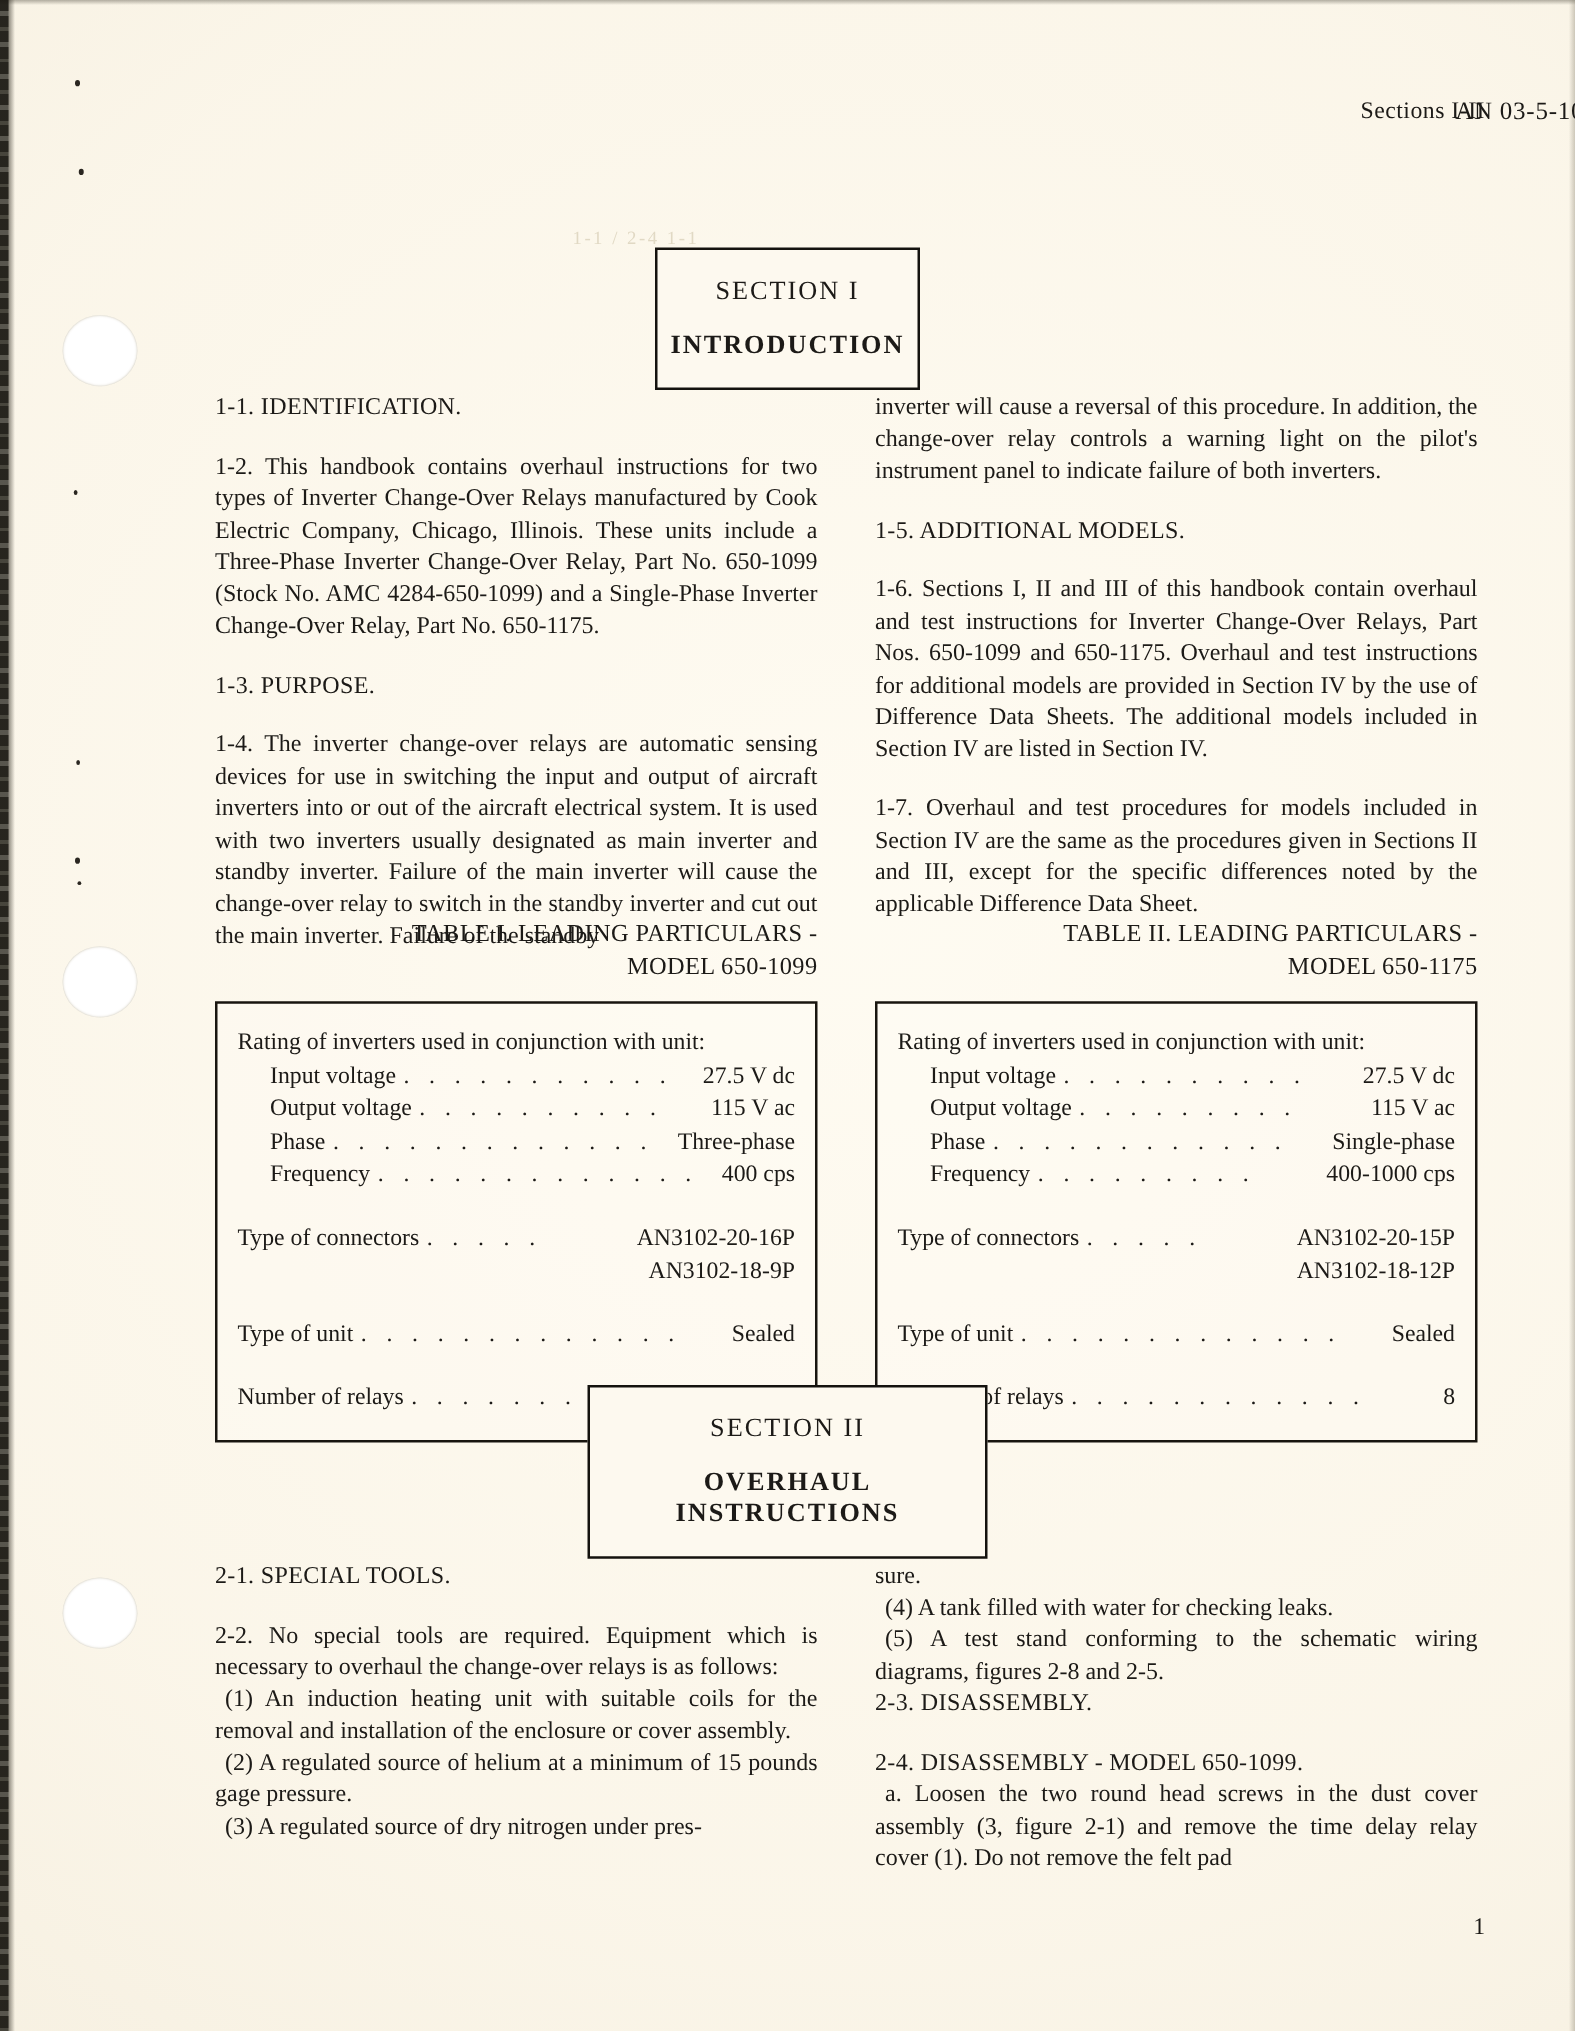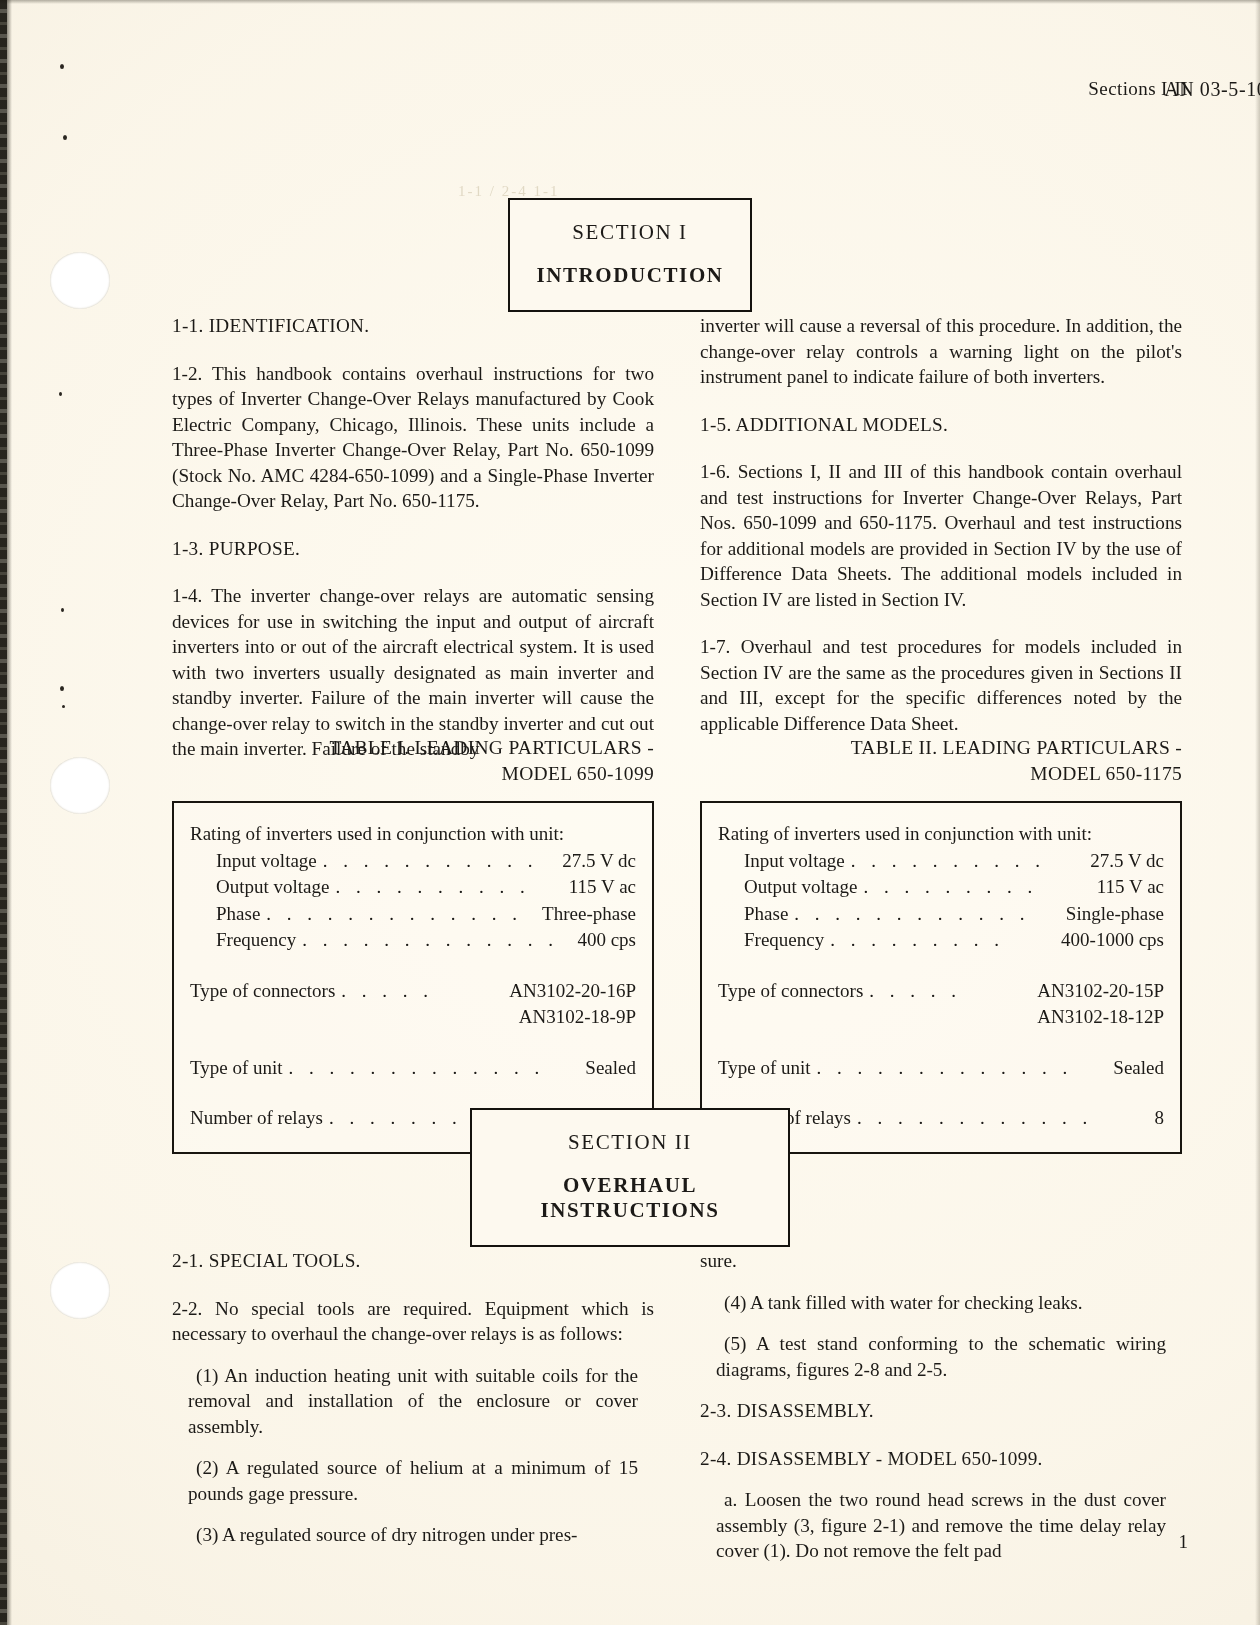--- a/index.html
+++ b/index.html
@@ -150,21 +150,21 @@
 
   .para {
     margin: 0 0 22px 0;
     text-align: justify;
     text-justify: inter-word;
   }
   .para.head { text-align: left; letter-spacing: 0.3px; }
   .para.flush { text-align: left; }
   .para.tight { margin-bottom: 0; }
   .para.sub {
-    margin: 16px;
+    margin: 0;
     text-indent: 8px;
   }
 
   
   .table-block {
     position: absolute;
     width: 482px;
   }
   .table-block.left  { left: 172px; }
   .table-block.right { left: 700px; }
@@ -237,21 +237,21 @@
   <div class="speck" style="left:62px;top:705px;width:3px;height:3px;"></div>
 
   <div class="ghost" style="left:458px;top:183px;">1-1 / 2-4 1-1</div>
 
   <div class="running-head">
     <div class="rh-center">AN 03-5-109</div>
     <div class="rh-right">Sections I-II</div>
   </div>
 
   <div class="section-box-wrap" style="top:198px;">
-    <div class="section-box" style="width:244px;">
+    <div class="section-box" style="width:212px;">
       <div class="sb-line1">SECTION I</div>
       <div class="sb-line2">INTRODUCTION</div>
     </div>
   </div>
 
   <div class="col left" style="top:313px;">
     <p class="para head">1-1. IDENTIFICATION.</p>
     <p class="para">1-2. This handbook contains overhaul instructions for two types of Inverter Change-Over Relays manufactured by Cook Electric Company, Chicago, Illinois. These units include a Three-Phase Inverter Change-Over Relay, Part No. 650-1099 (Stock No. AMC 4284-650-1099) and a Single-Phase Inverter Change-Over Relay, Part No. 650-1175.</p>
     <p class="para head">1-3. PURPOSE.</p>
     <p class="para">1-4. The inverter change-over relays are automatic sensing devices for use in switching the input and output of aircraft inverters into or out of the aircraft electrical system. It is used with two inverters usually designated as main inverter and standby inverter. Failure of the main inverter will cause the change-over relay to switch in the standby inverter and cut out the main inverter. Failure of the standby</p>

